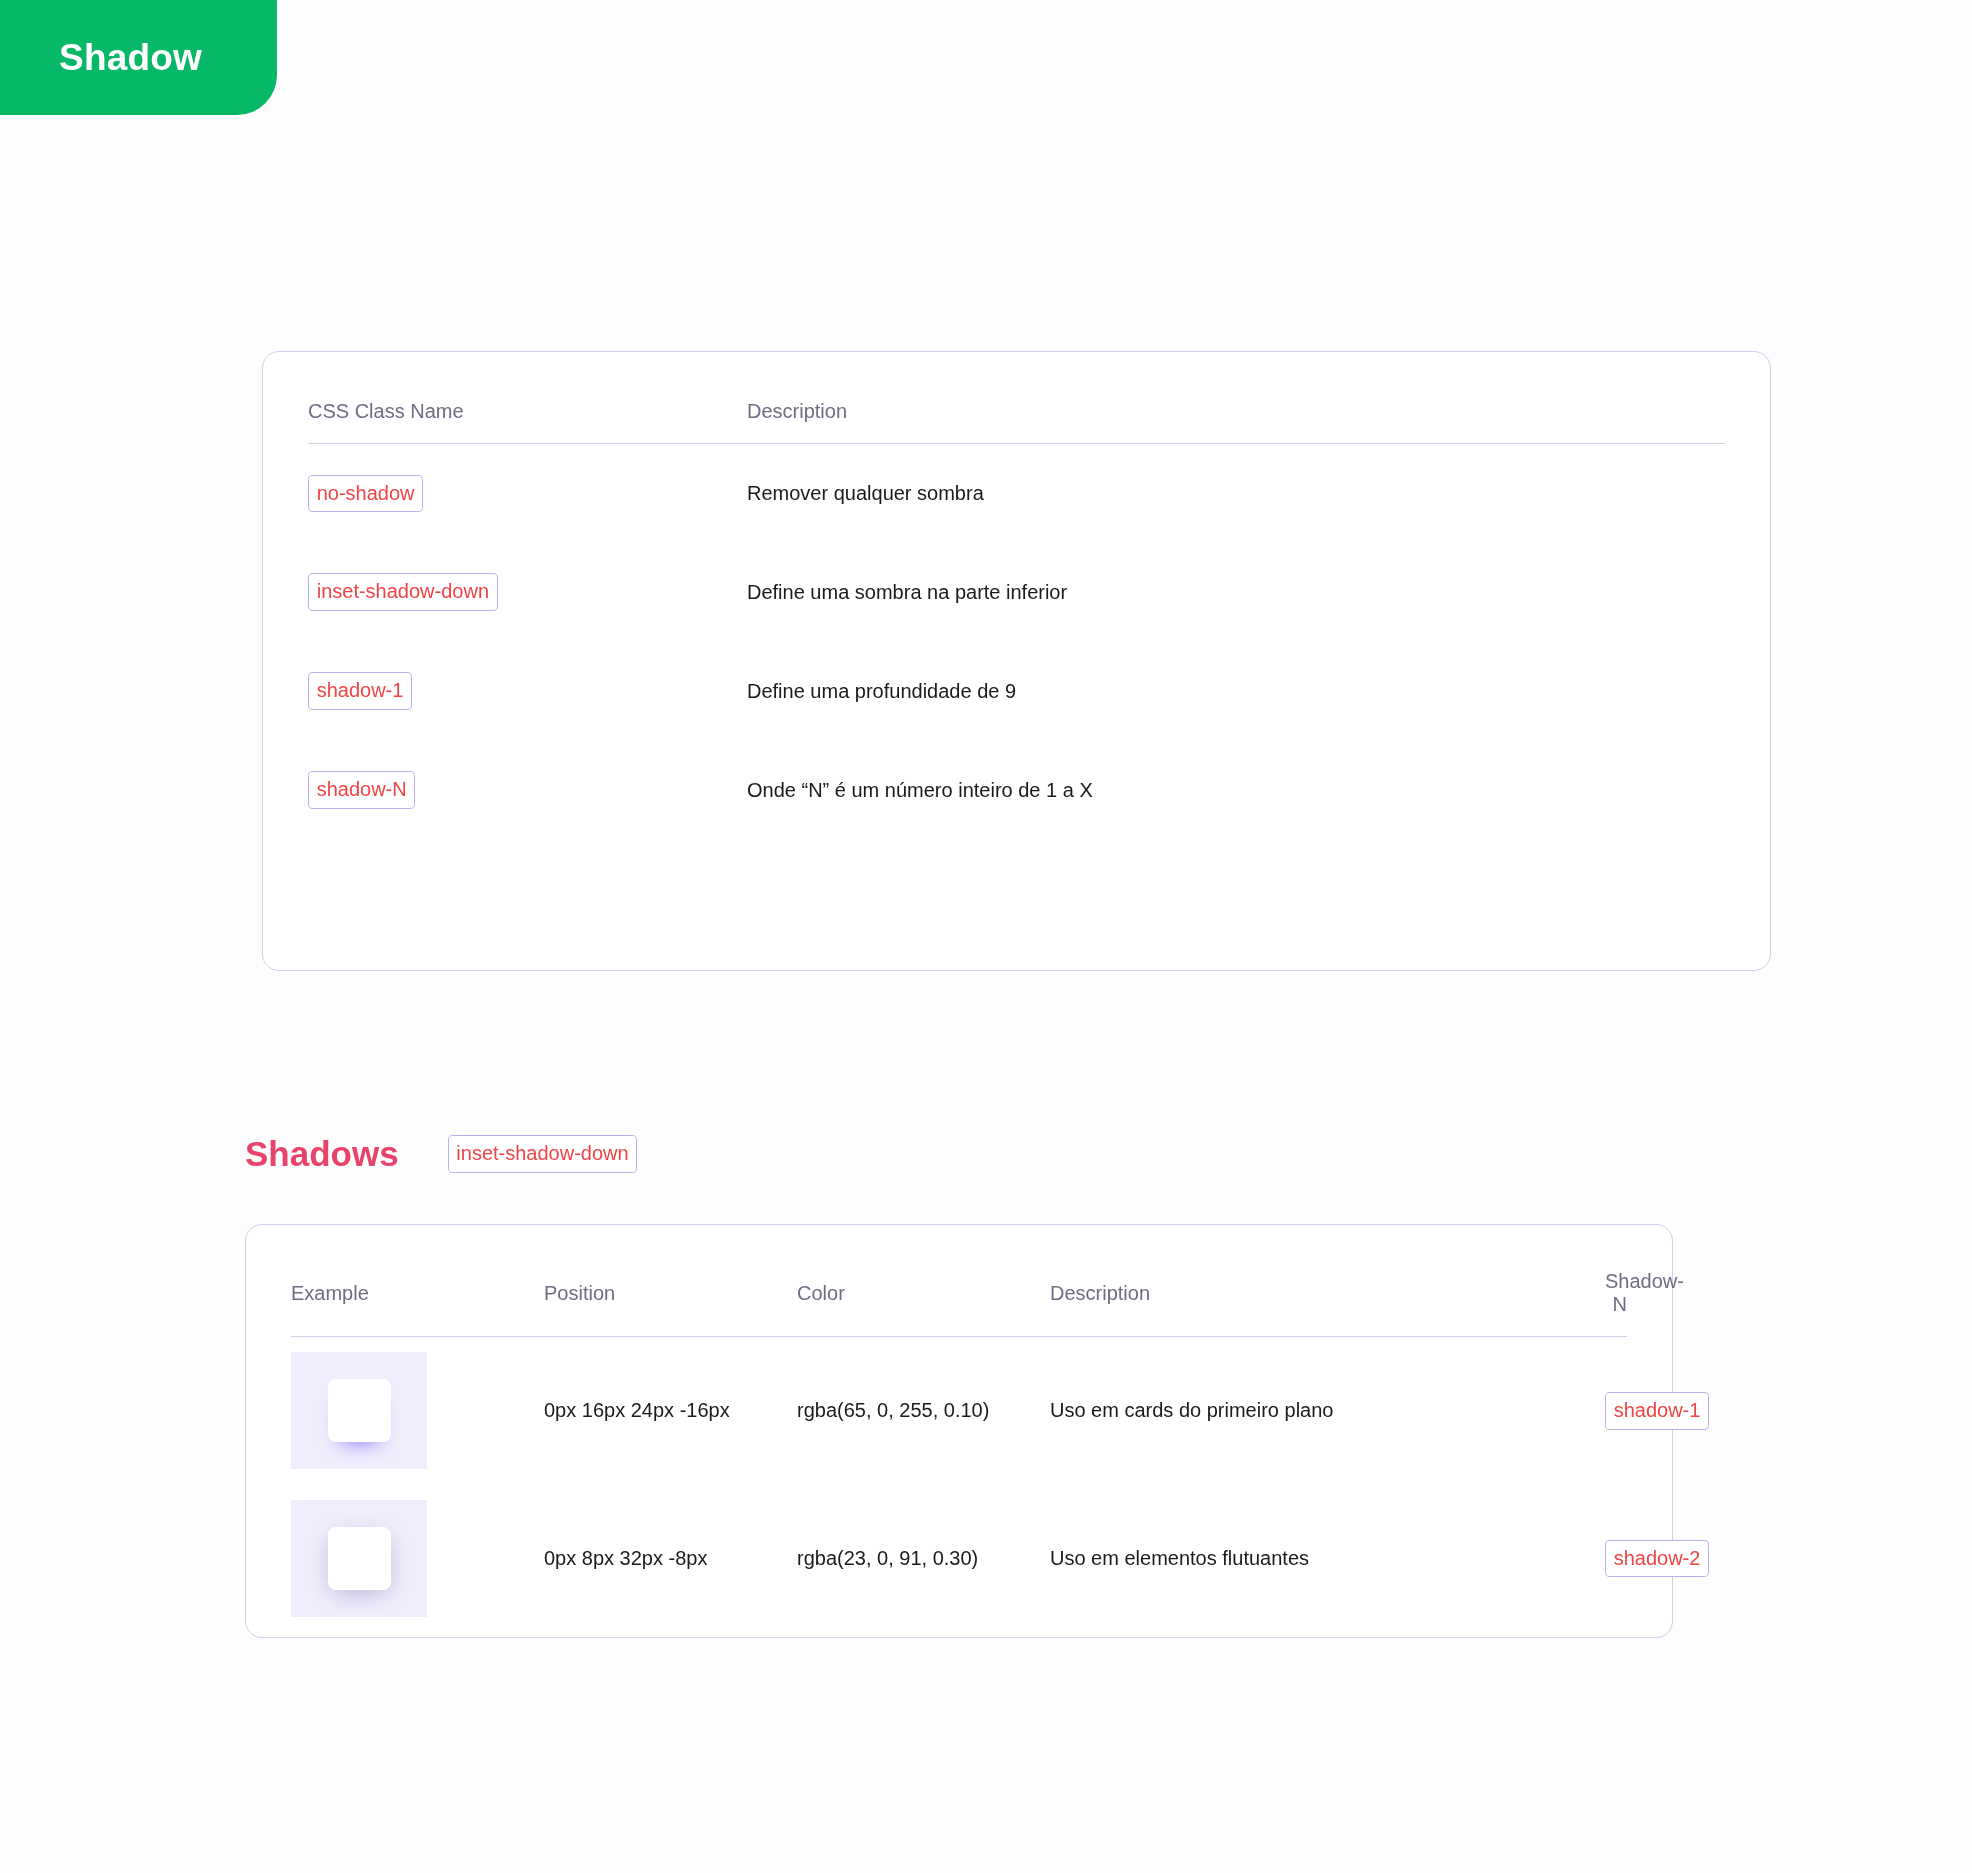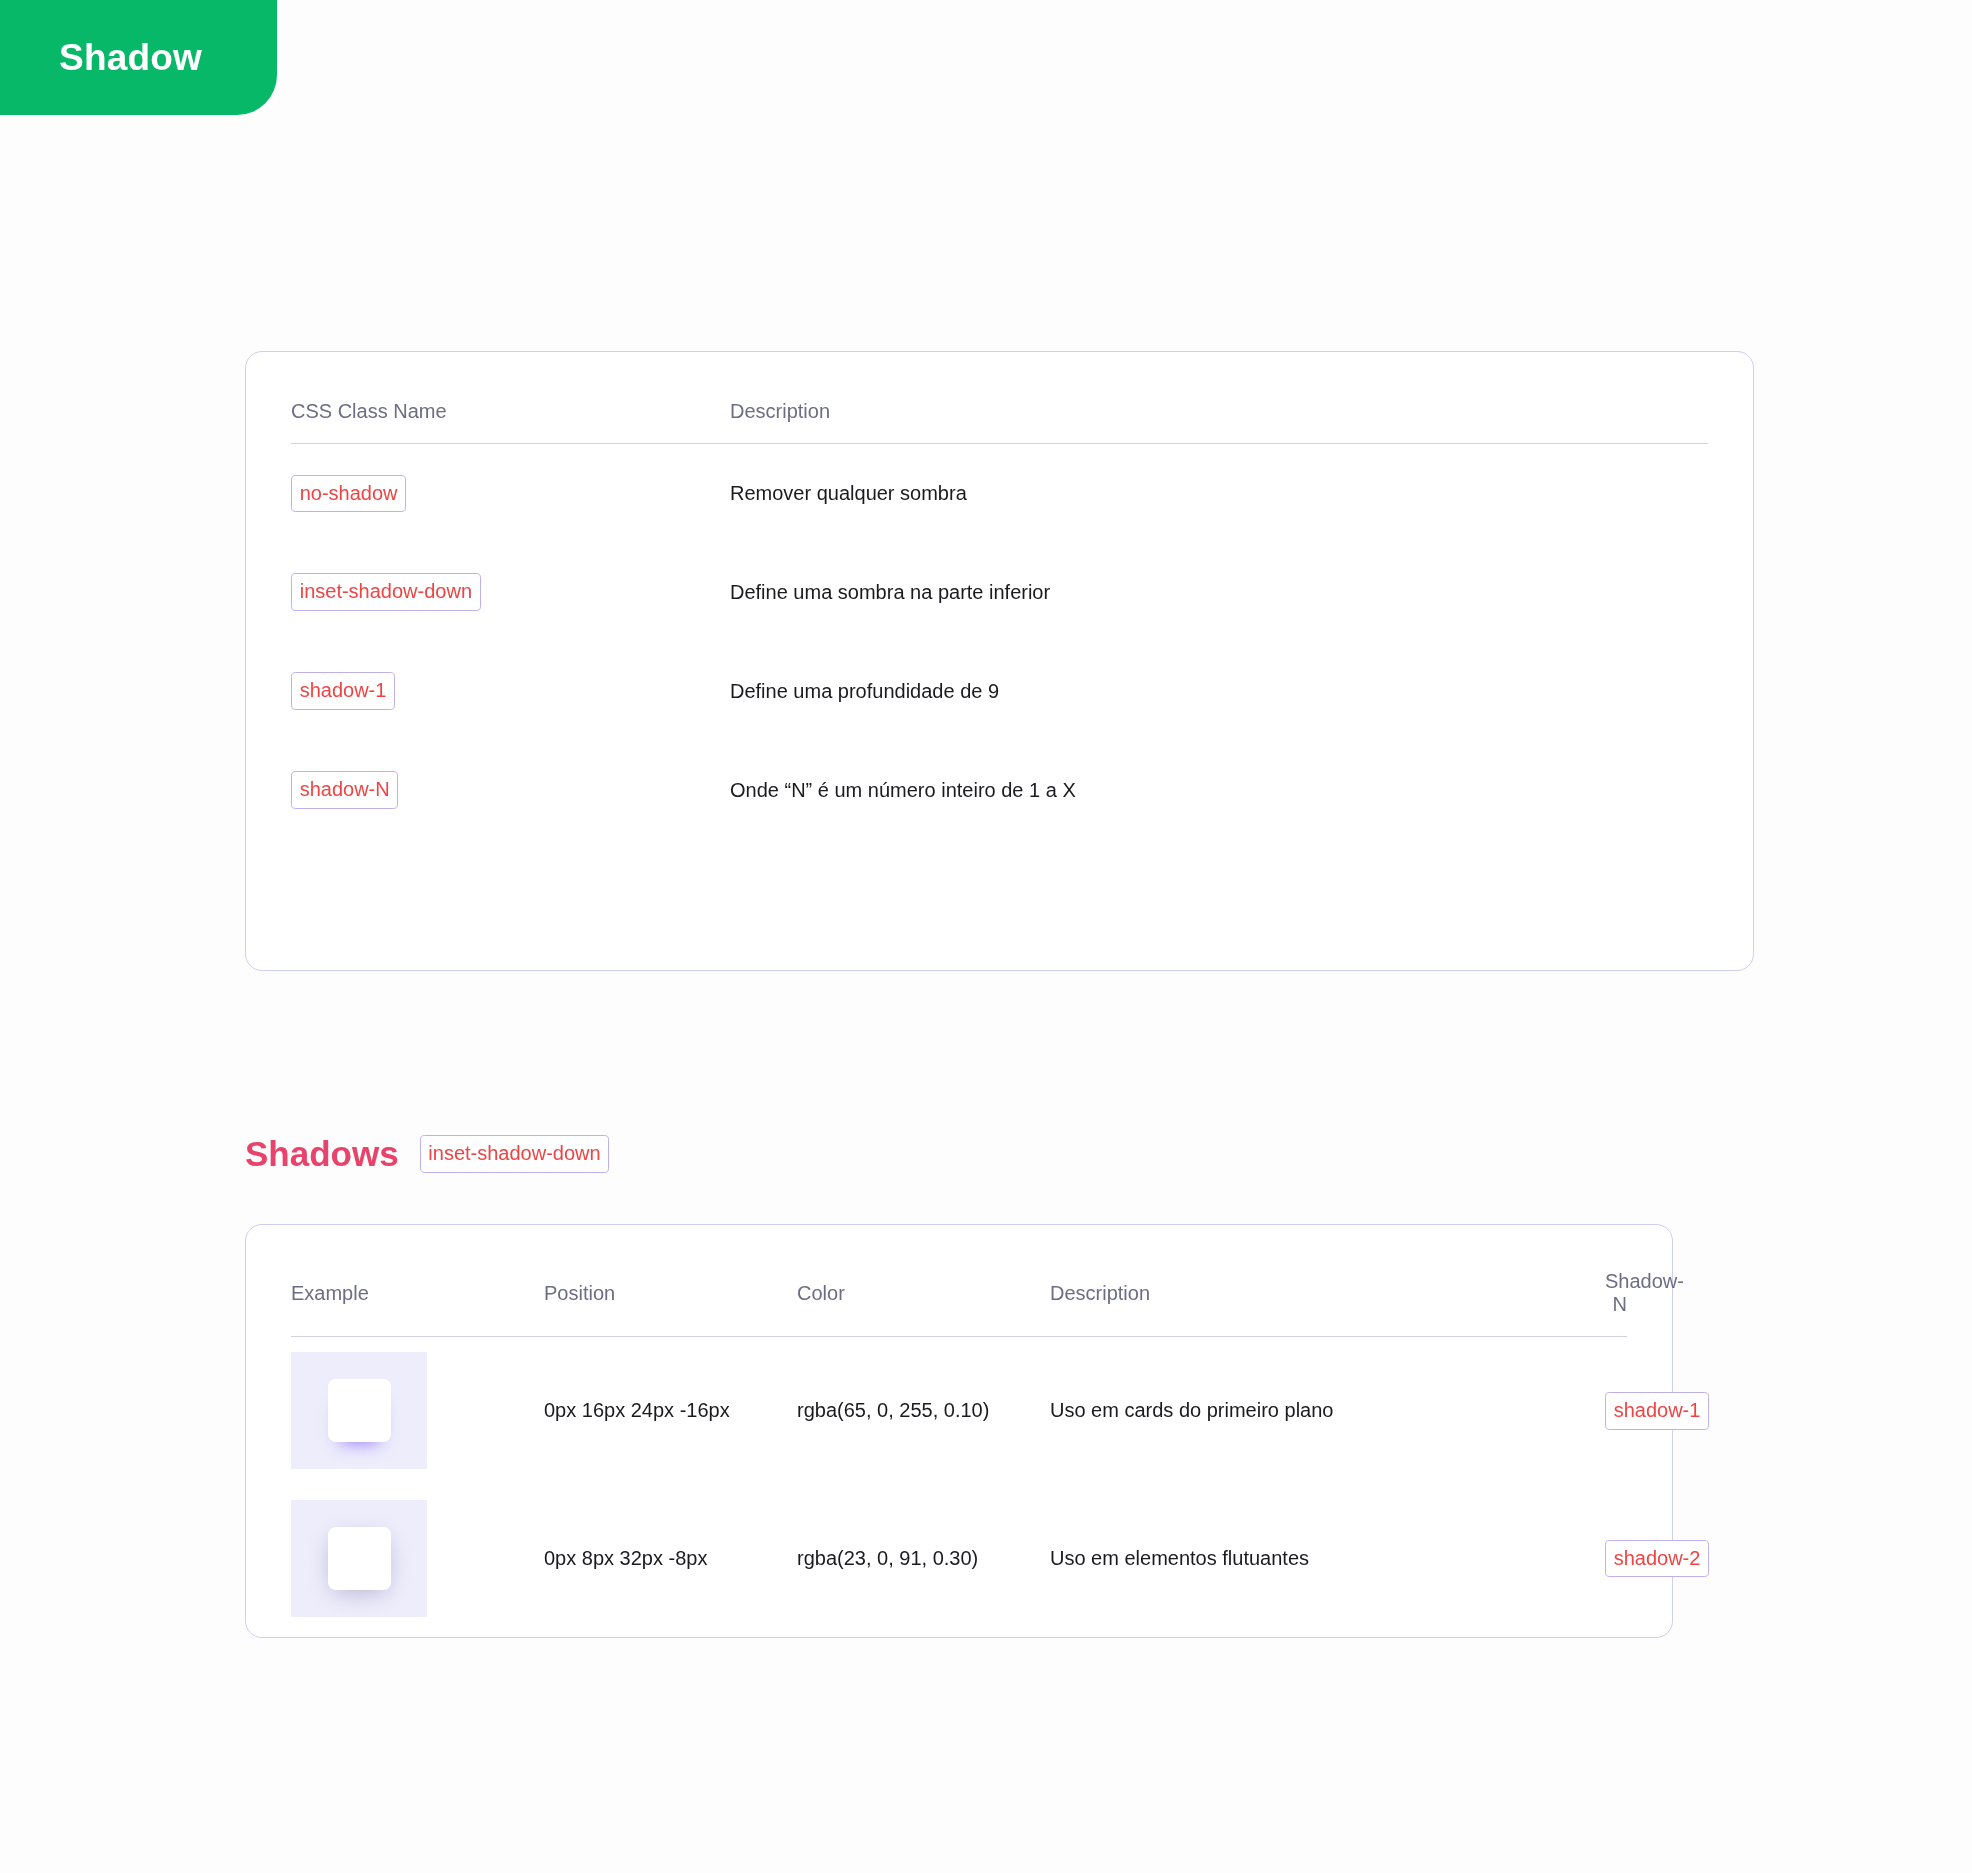--- a/index.html
+++ b/index.html
@@ -33,21 +33,21 @@
   }
 
   
   .card {
     position: absolute;
     background: #ffffff;
     border: 1.5px solid #cfcff0;
     border-radius: 17px;
   }
   #card-classes {
-    left: 245px;
+    left: 262px;
     top: 351px;
     width: 1509px;
     height: 620px;
   }
   #card-shadows {
     left: 245px;
     top: 1224px;
     width: 1428px;
     height: 414px;
   }
@@ -99,21 +99,21 @@
     white-space: nowrap;
   }
 
   
   .section-head {
     position: absolute;
     left: 245px;
     top: 1134px;
     display: flex;
     align-items: center;
-    gap: 21px;
+    gap: 49px;
   }
   .section-title {
     color: #e8436a;
     font-size: 35px;
     font-weight: bold;
   }
 
   
   .swatch {
     width: 136px;

